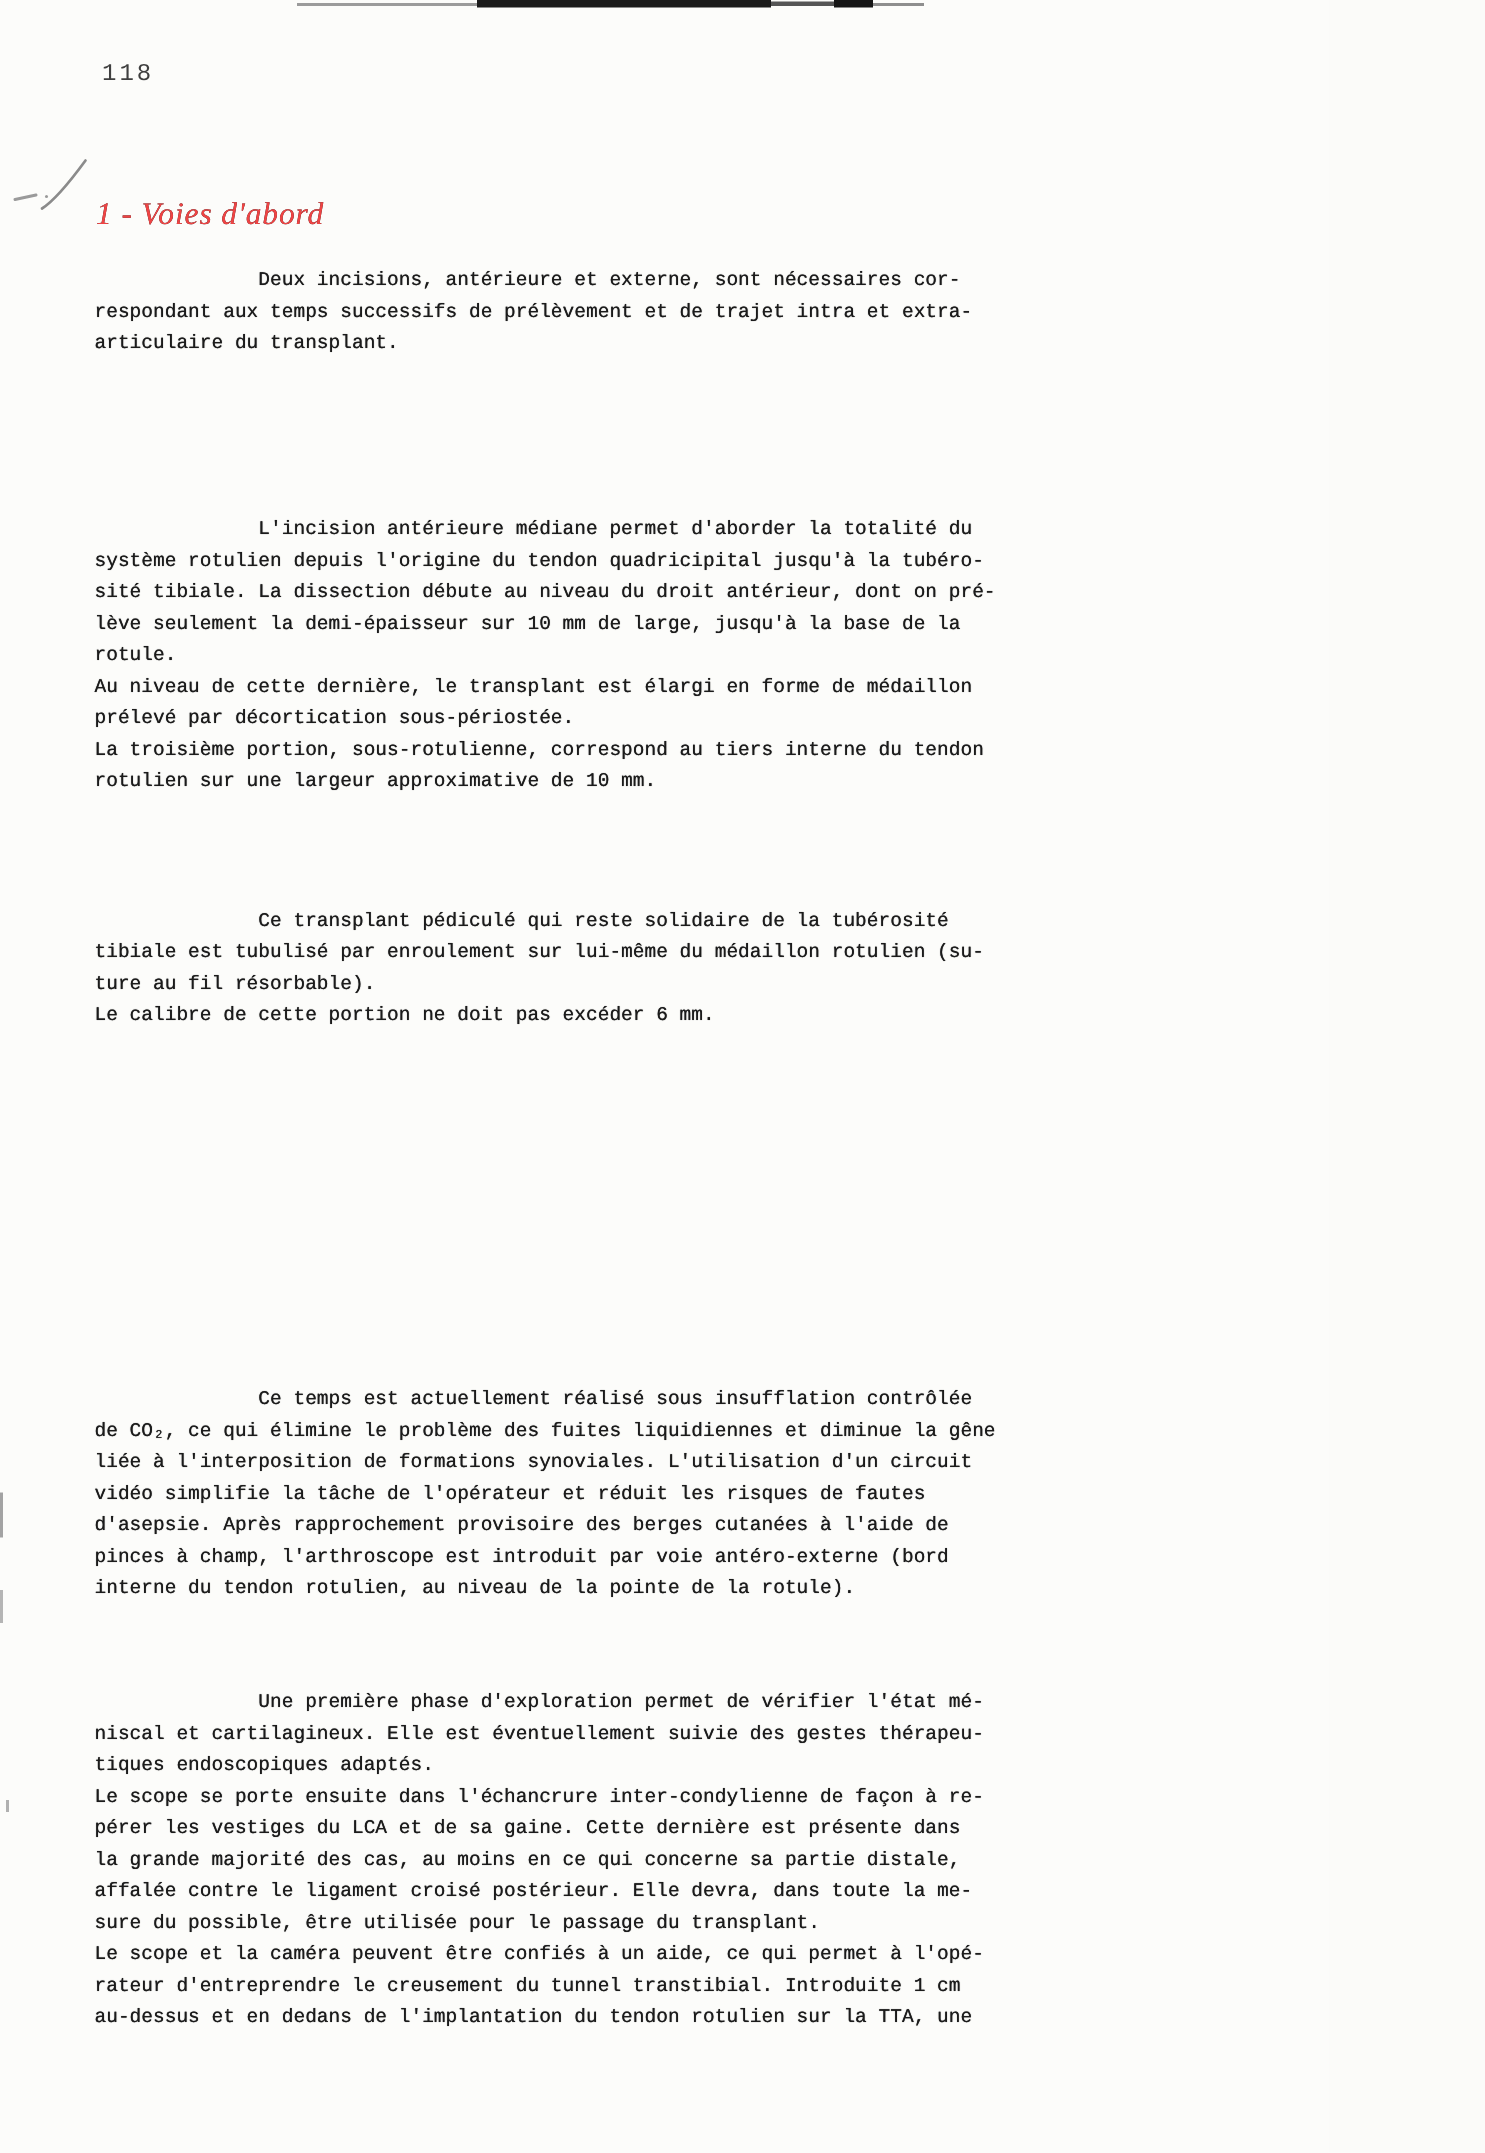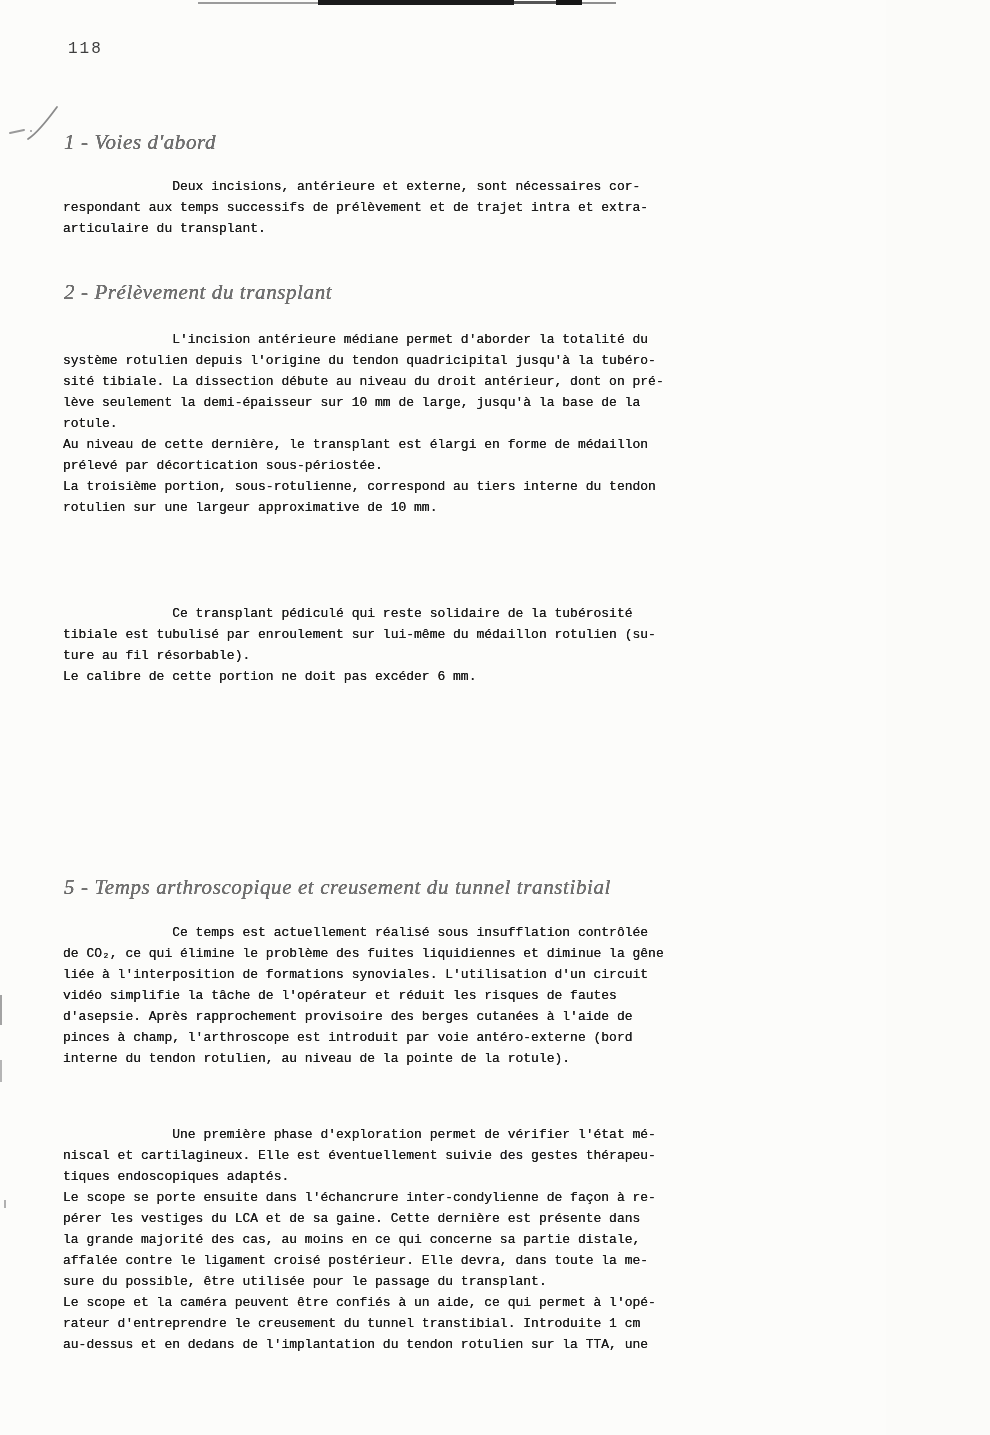--- a/index.html
+++ b/index.html
@@ -24,21 +24,21 @@
     letter-spacing: 2px;
     color: #3f3f3f;
   }
   .heading {
     position: absolute;
     left: 64px;
     font-family: "Liberation Serif", "DejaVu Serif", serif;
     font-style: italic;
     font-size: 21px;
     letter-spacing: 0.6px;
-    color: #737373;
+    color: #ef4444;
     text-shadow: 0 0 0.4px #171717;
     white-space: pre;
   }
   .para {
     position: absolute;
     left: 63px;
     font-size: 13px;
     line-height: 21px;
     white-space: pre;
     color: #1b1b1b;
@@ -81,38 +81,36 @@
       <path d="M22,39 C30,34 40,22 51,7" stroke="#8b8b8b" stroke-width="1.8" fill="none" stroke-linecap="round"></path>
       <circle cx="25" cy="31" r="1" fill="#9a9a9a"></circle>
     </svg>
   </span>
 
   <div class="heading" style="top:130px">1 - Voies d'abord</div>
   <div class="para" style="top:176px">              Deux incisions, antérieure et externe, sont nécessaires cor-
 respondant aux temps successifs de prélèvement et de trajet intra et extra-
 articulaire du transplant.</div>
 
-  <div class="heading" style="top:280px">2 - Prélèvement du transplant</div>
-  <div class="para" style="top:329px">              L'incision antérieure médiane permet d'aborder la totalité du
+  <div class="para" style="top:342px">              L'incision antérieure médiane permet d'aborder la totalité du
 système rotulien depuis l'origine du tendon quadricipital jusqu'à la tubéro-
 sité tibiale. La dissection débute au niveau du droit antérieur, dont on pré-
 lève seulement la demi-épaisseur sur 10 mm de large, jusqu'à la base de la
 rotule.
 Au niveau de cette dernière, le transplant est élargi en forme de médaillon
 prélevé par décortication sous-périostée.
 La troisième portion, sous-rotulienne, correspond au tiers interne du tendon
 rotulien sur une largeur approximative de 10 mm.</div>
 
   <div class="para" style="top:603px">              Ce transplant pédiculé qui reste solidaire de la tubérosité
 tibiale est tubulisé par enroulement sur lui-même du médaillon rotulien (su-
 ture au fil résorbable).
 Le calibre de cette portion ne doit pas excéder 6 mm.</div>
 
 
-  <div class="heading" style="top:875px">5 - Temps arthroscopique et creusement du tunnel transtibial</div>
   <div class="para" style="top:922px">              Ce temps est actuellement réalisé sous insufflation contrôlée
 de CO₂, ce qui élimine le problème des fuites liquidiennes et diminue la gêne
 liée à l'interposition de formations synoviales. L'utilisation d'un circuit
 vidéo simplifie la tâche de l'opérateur et réduit les risques de fautes
 d'asepsie. Après rapprochement provisoire des berges cutanées à l'aide de
 pinces à champ, l'arthroscope est introduit par voie antéro-externe (bord
 interne du tendon rotulien, au niveau de la pointe de la rotule).</div>
   <div class="para" style="top:1124px">              Une première phase d'exploration permet de vérifier l'état mé-
 niscal et cartilagineux. Elle est éventuellement suivie des gestes thérapeu-
 tiques endoscopiques adaptés.

